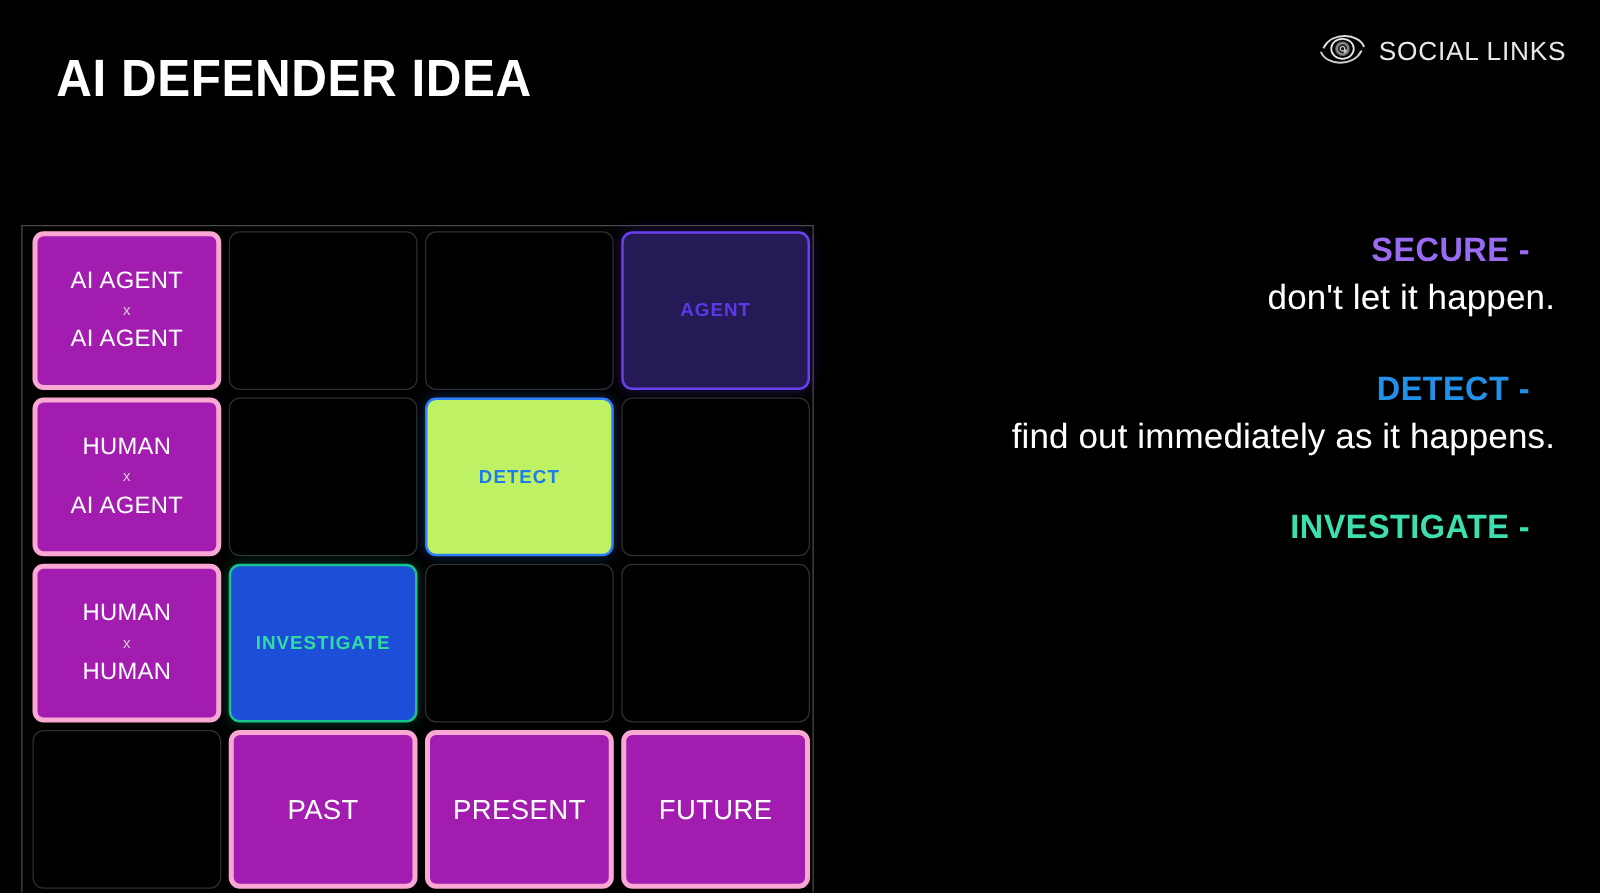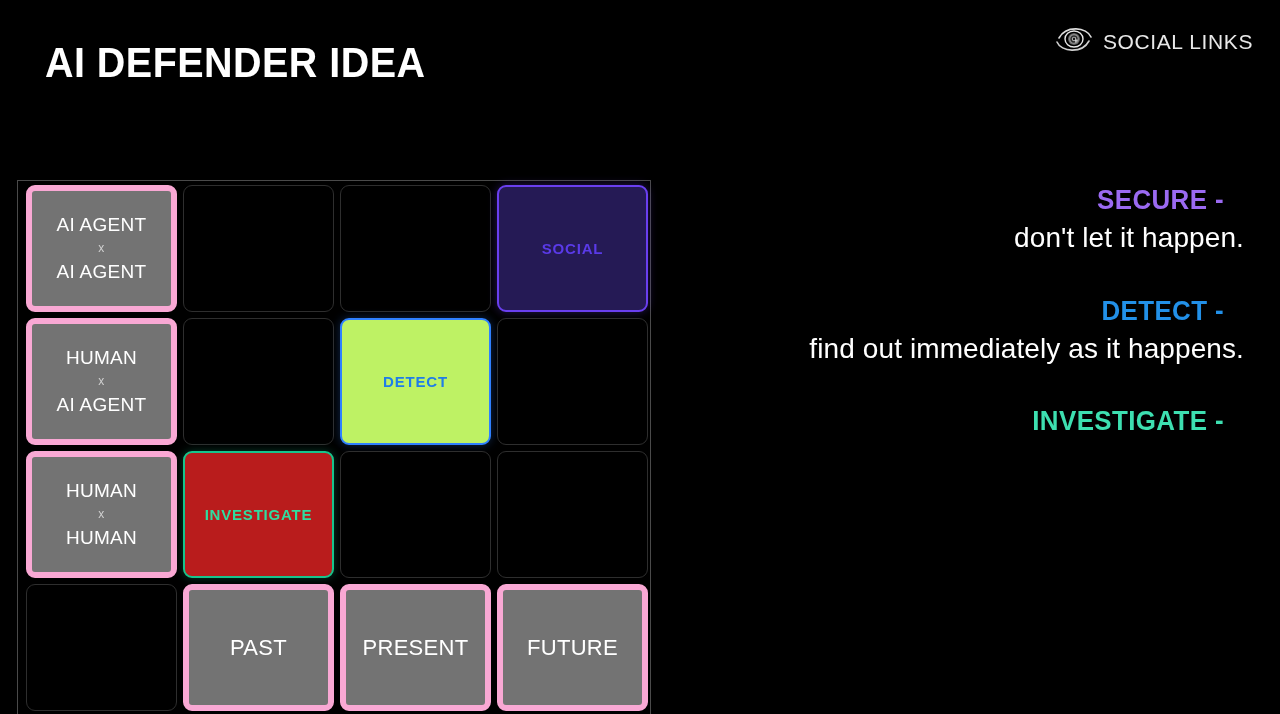--- a/index.html
+++ b/index.html
@@ -82,22 +82,22 @@
     border: 1px solid #3a3a3a;
     background: #000000;
     display: flex;
     align-items: center;
     justify-content: center;
     text-align: center;
     position: relative;
   }
 
   .cell.label-cell {
-    background: #737373;
-    border: 6px solid #f9a8d4;
+    background: #a21caf;
+    border: 4px solid #f9a8d4;
   }
 
   .cell.blank-cell {
     background: #000000;
     border: 1px solid #2e2e2e;
   }
 
   .axis-label {
     font-size: 19px;
     font-weight: 400;
@@ -132,21 +132,21 @@
     color: #5a3ae8;
     box-shadow: 0 0 10px rgba(106,63,240,0.35);
   }
   .cell.hl-detect {
     background: #bef264;
     border: 2px solid #2f80ff;
     color: #1f7de8;
     box-shadow: 0 0 10px rgba(47,128,255,0.3);
   }
   .cell.hl-investigate {
-    background: #b91c1c;
+    background: #1d4ed8;
     border: 2px solid #18c48c;
     color: #2fddA0;
     box-shadow: 0 0 10px rgba(24,196,140,0.3);
   }
 
   
   .explain {
     position: absolute;
     left: 744px;
     top: 185px;
@@ -210,21 +210,21 @@
     <div class="cell label-cell">
       <span class="axis-label">
         <span>AI AGENT</span>
         <span class="axis-x">x</span>
         <span>AI AGENT</span>
       </span>
     </div>
     <div class="cell blank-cell"></div>
     <div class="cell blank-cell"></div>
     <div class="cell hl hl-secure">
-      <span>SOCIAL</span>
+      <span>AGENT</span>
     </div>
 
     <div class="cell label-cell">
       <span class="axis-label">
         <span>HUMAN</span>
         <span class="axis-x">x</span>
         <span>AI AGENT</span>
       </span>
     </div>
     <div class="cell blank-cell"></div>

